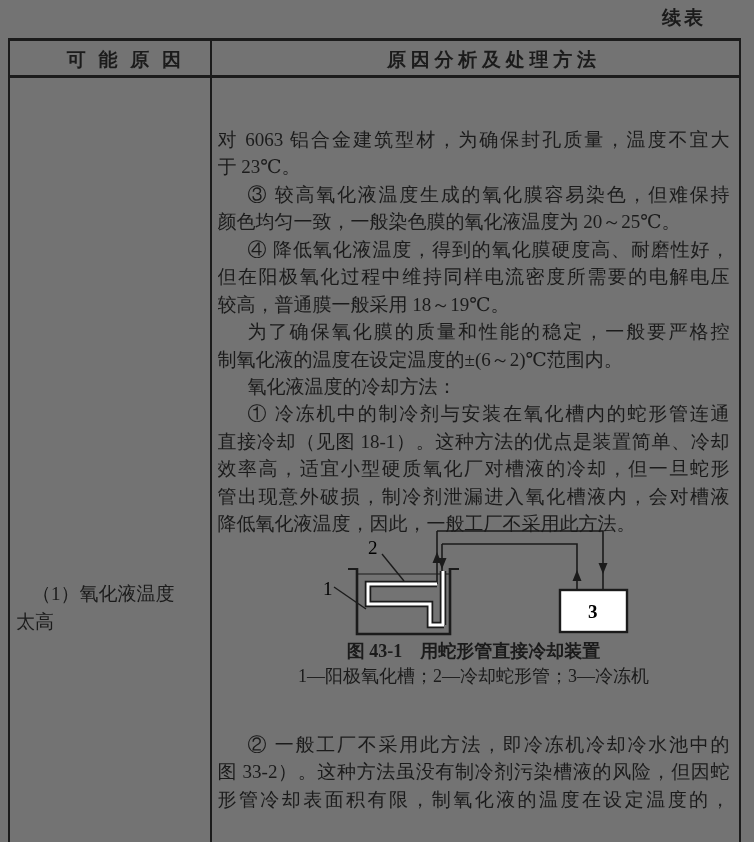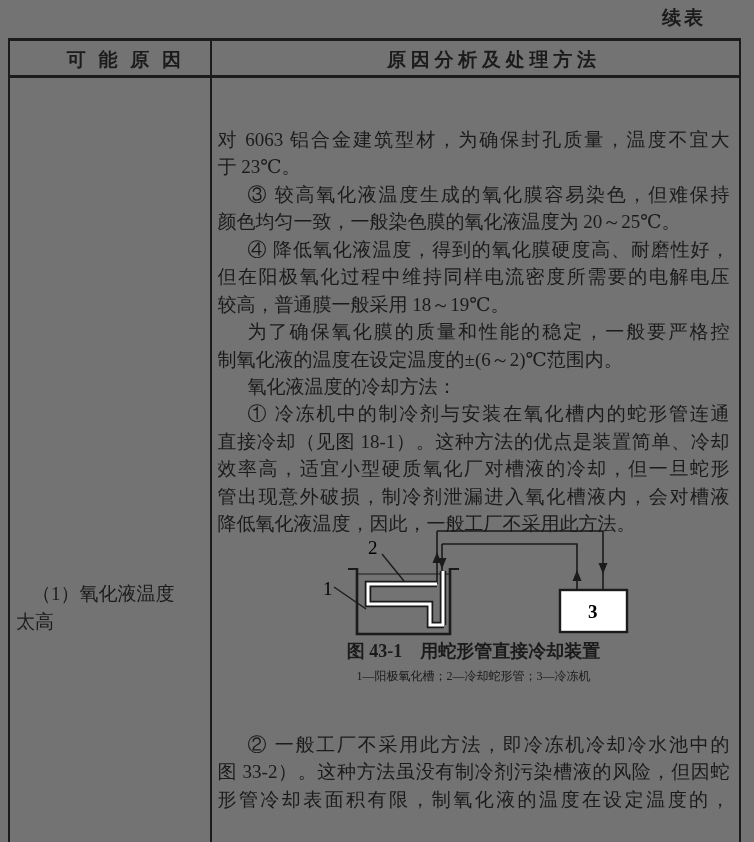--- a/index.html
+++ b/index.html
@@ -65,21 +65,21 @@
   .cause-cell .tline.ind{text-indent:16px;}
   .fig{
     position:absolute;left:289.5px;top:486px;width:360px;height:112px;
   }
   .fig-caption{
     position:absolute;left:207.5px;top:598px;width:512px;
     text-align:center;font-size:18px;font-weight:700;line-height:24px;
   }
   .fig-legend{
     position:absolute;left:207.5px;top:623px;width:512px;
-    text-align:center;font-size:12px;line-height:24px;
+    text-align:center;font-size:18px;line-height:24px;
   }
 </style>
 </head>
 <body>
 
 <div class="page">
 
   <div class="cont-label">续表</div>
 
   <div class="table">

